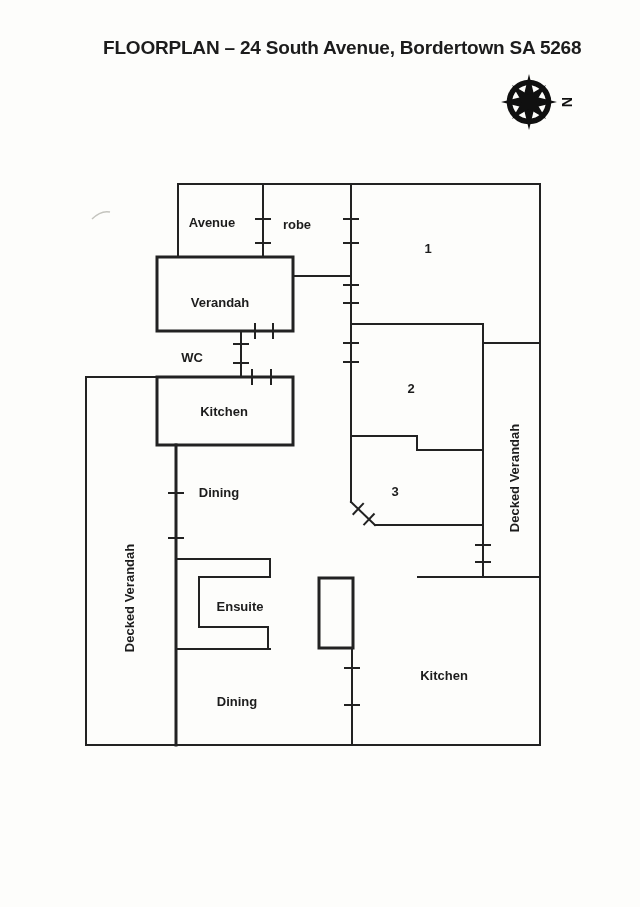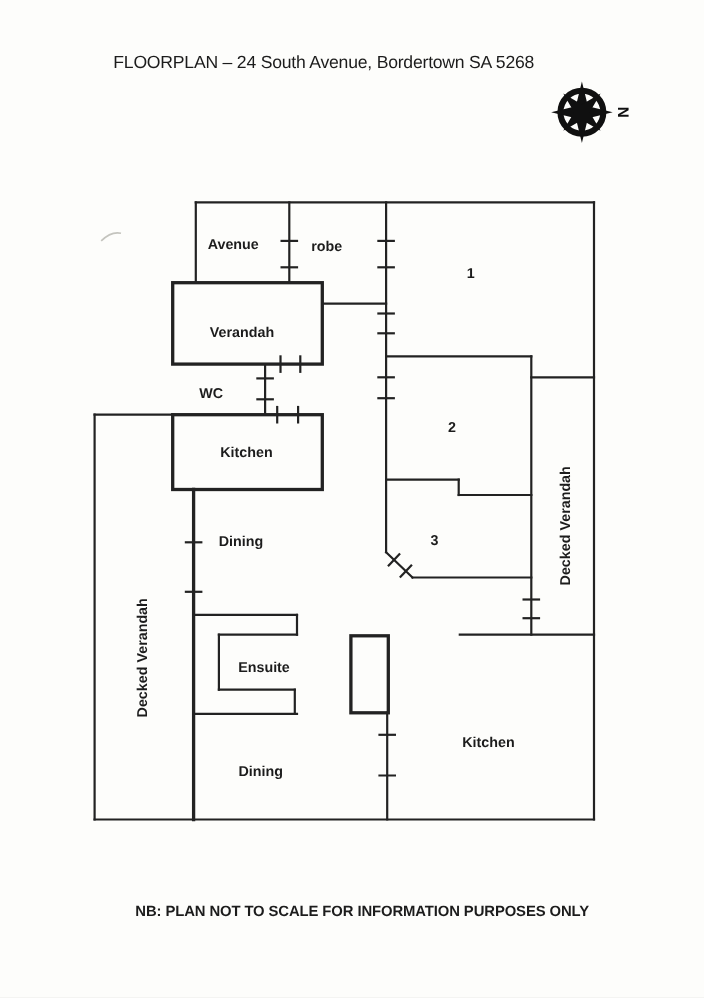--- a/index.html
+++ b/index.html
@@ -2,22 +2,22 @@
 <html><head>
 <meta charset="utf-8">
 <style>
   html,body{margin:0;padding:0;background:#e8e8e6;}
   .page{
     position:relative;width:640px;height:907px;margin:0 auto;
     background:#fdfdfb;overflow:hidden;
     font-family:"Liberation Sans", sans-serif;color:#1c1c1c;
   }
   .doc-title{
-    position:absolute;left:103px;top:58px;transform:translateY(-50%);
-    font-size:16px;font-weight:400;letter-spacing:-0.2px;white-space:nowrap;
+    position:absolute;left:103px;top:48px;transform:translateY(-50%);
+    font-size:19px;font-weight:700;letter-spacing:-0.2px;white-space:nowrap;
   }
   .footnote{
     position:absolute;left:123px;top:828px;transform:translateY(-50%);
     font-size:13.5px;font-weight:700;letter-spacing:-0.1px;white-space:nowrap;
   }
   .plan-svg{position:absolute;left:0;top:0;}
   .room-label{
     position:absolute;transform:translate(-50%,-50%);
     font-size:13px;font-weight:600;white-space:nowrap;
   }
@@ -116,14 +116,13 @@
   <div class="room-label num" style="left:411px;top:388px">2</div>
   <div class="room-label" style="left:224px;top:411px">Kitchen</div>
   <div class="room-label rotated" style="left:514px;top:478px">Decked Verandah</div>
   <div class="room-label num" style="left:395px;top:491px">3</div>
   <div class="room-label" style="left:219px;top:492px">Dining</div>
   <div class="room-label rotated" style="left:129px;top:598px">Decked Verandah</div>
   <div class="room-label" style="left:240px;top:606px">Ensuite</div>
   <div class="room-label" style="left:444px;top:675px">Kitchen</div>
   <div class="room-label" style="left:237px;top:701px">Dining</div>
 
-  <div class="footnote">NB: PLAN NOT TO SCALE FOR INFORMATION PURPOSES ONLY</div>
 </div>
 
 </body></html>

